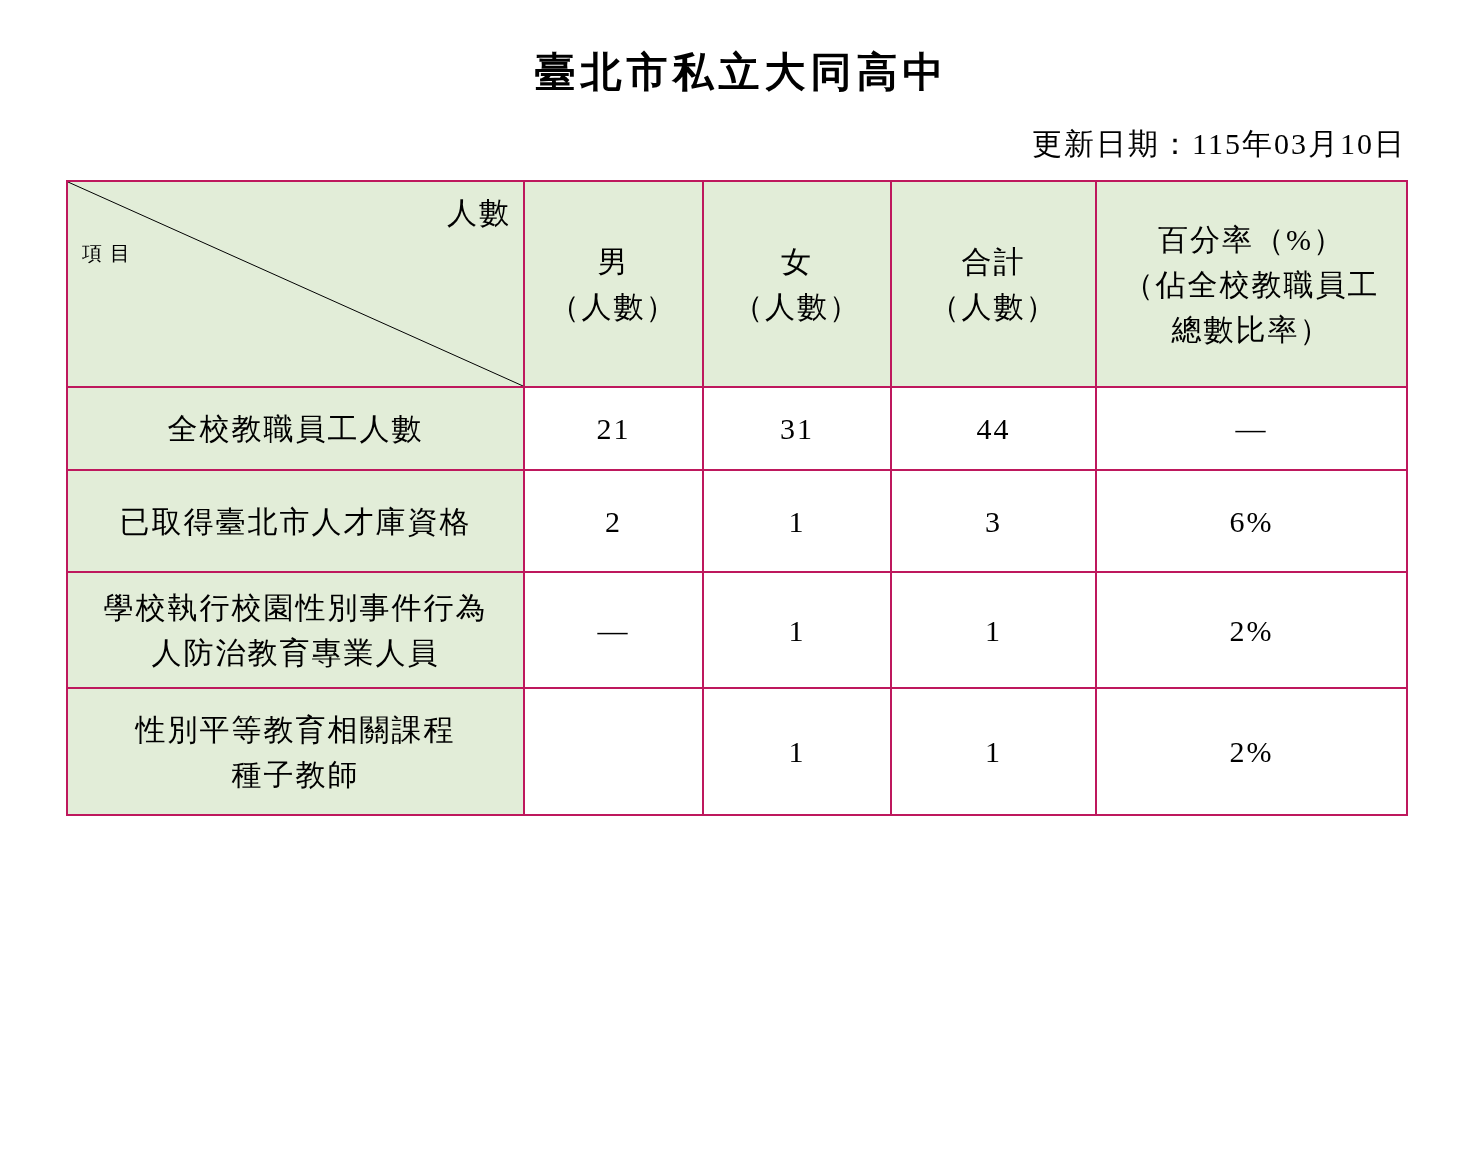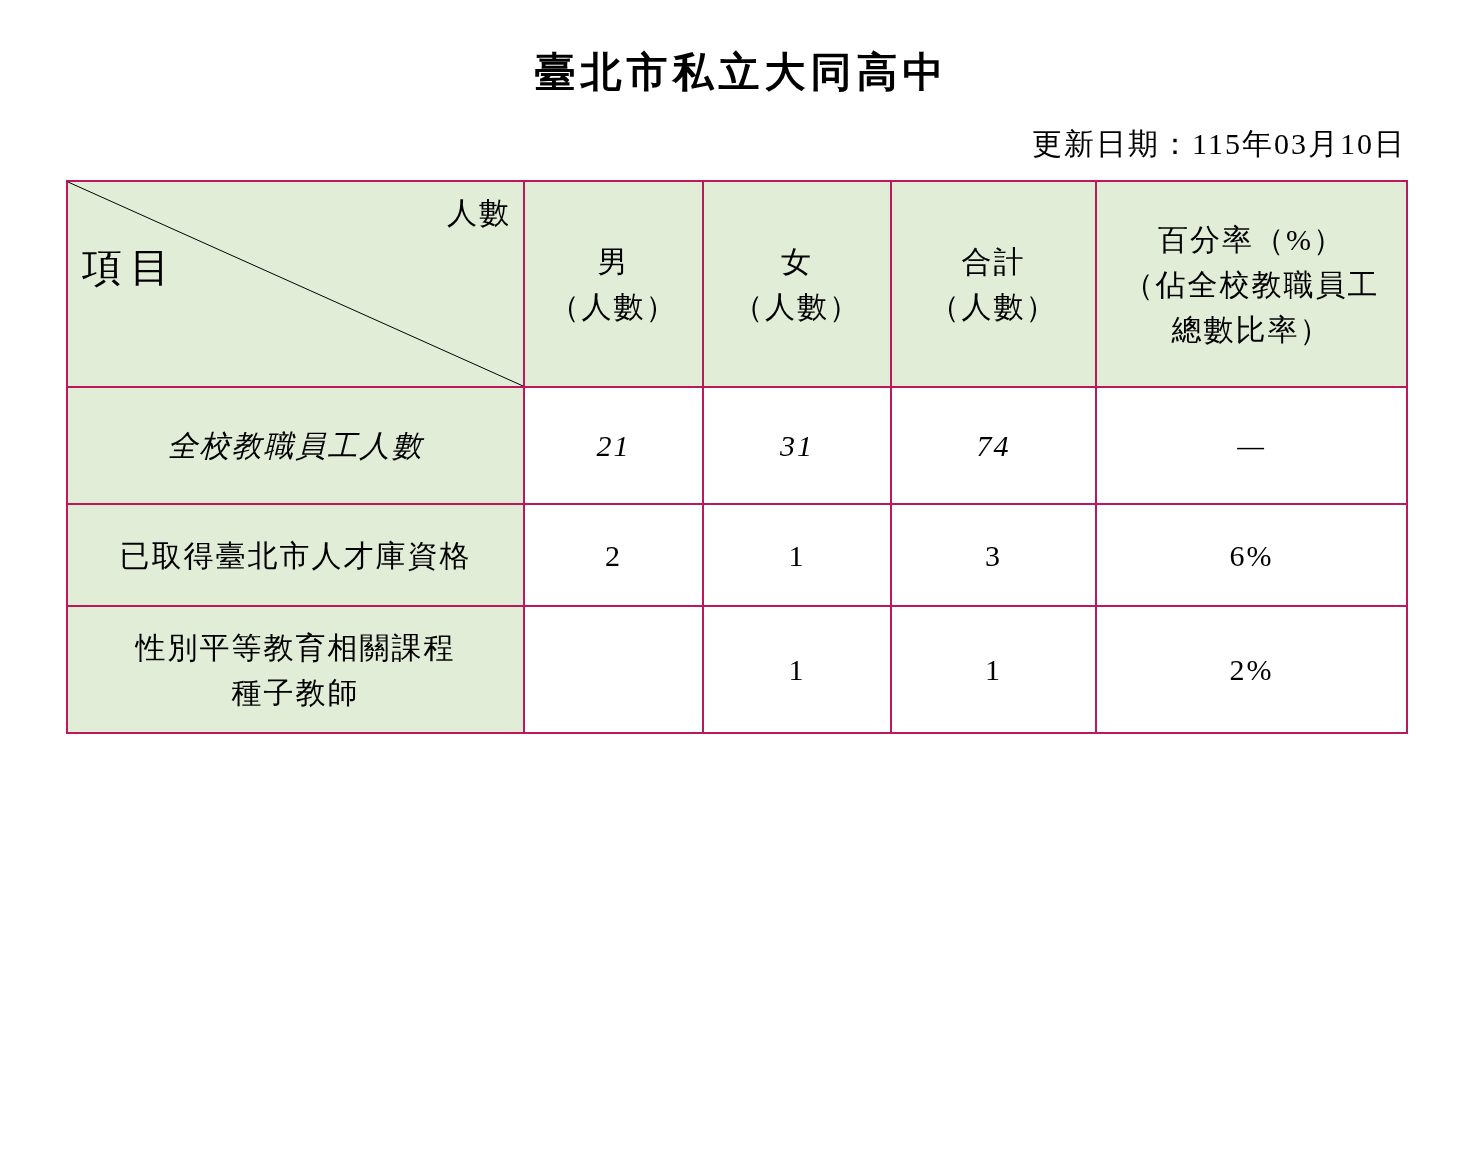--- a/index.html
+++ b/index.html
@@ -53,21 +53,21 @@
     line-height: 1.5;
     white-space: pre-line;
     letter-spacing: 2px;
     overflow: hidden;
   }
   table.qual-table th.green-cell,
   table.qual-table td.green-cell {
     background: #e2edd8;
   }
   tr.header-row    { height: 149px; }
-  tr.row-h-105     { height: 117px; font-style: italic; }
+  tr.row-h-105     { height: 83px; }
   tr.row-h-102     { height: 102px; }
   tr.row-h-103     { height: 103px; }
   tr.row-h-115     { height: 115px; }
   tr.row-h-107     { height: 127px; }
   th.corner-cell {
     position: relative;
     padding: 0;
   }
   .corner-diagonal {
     position: absolute;
@@ -77,21 +77,21 @@
   }
   .corner-top-right {
     position: absolute;
     top: 8px; right: 12px;
     font-size: 30px;
     letter-spacing: 2px;
   }
   .corner-bottom-left {
     position: absolute;
     left: 14px; top: 56px;
-    font-size: 40px;
+    font-size: 20px;
     letter-spacing: 8px;
   }
   td.value-cell { font-size: 31px; letter-spacing: 1px; }
   .footer-note {
     margin: 12px 0 0 56px;
     font-size: 31px;
     letter-spacing: 3px;
   }
 </style>
 </head>
@@ -130,29 +130,37 @@
         <th class="green-cell">百分率（%）
 （佔全校教職員工
 總數比率）</th>
       </tr>
     </thead>
     <tbody>
       <tr class="row-h-105">
         <td class="green-cell">全校教職員工人數</td>
         <td class="value-cell">21</td>
         <td class="value-cell">31</td>
-        <td class="value-cell">74</td>
+        <td class="value-cell">44</td>
         <td class="value-cell">—</td>
       </tr>
       <tr class="row-h-102">
         <td class="green-cell">已取得臺北市人才庫資格</td>
         <td class="value-cell">2</td>
         <td class="value-cell">1</td>
         <td class="value-cell">3</td>
         <td class="value-cell">6%</td>
+      </tr>
+      <tr class="row-h-115">
+        <td class="green-cell">學校執行校園性別事件行為
+人防治教育專業人員</td>
+        <td class="value-cell">—</td>
+        <td class="value-cell">1</td>
+        <td class="value-cell">1</td>
+        <td class="value-cell">2%</td>
       </tr>
       <tr class="row-h-107">
         <td class="green-cell">性別平等教育相關課程
 種子教師</td>
         <td class="value-cell"></td>
         <td class="value-cell">1</td>
         <td class="value-cell">1</td>
         <td class="value-cell">2%</td>
       </tr>
     </tbody>

